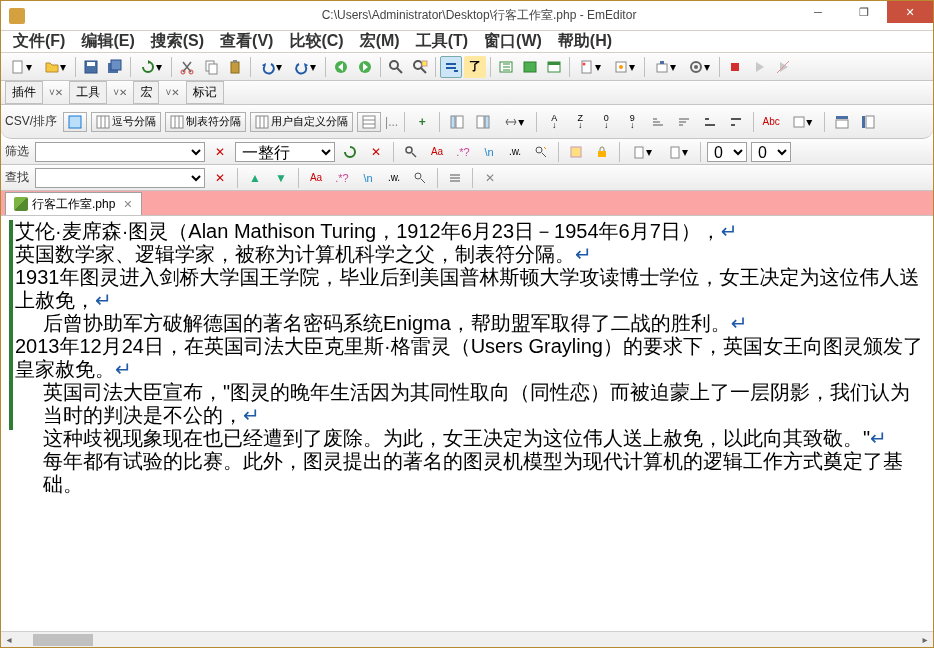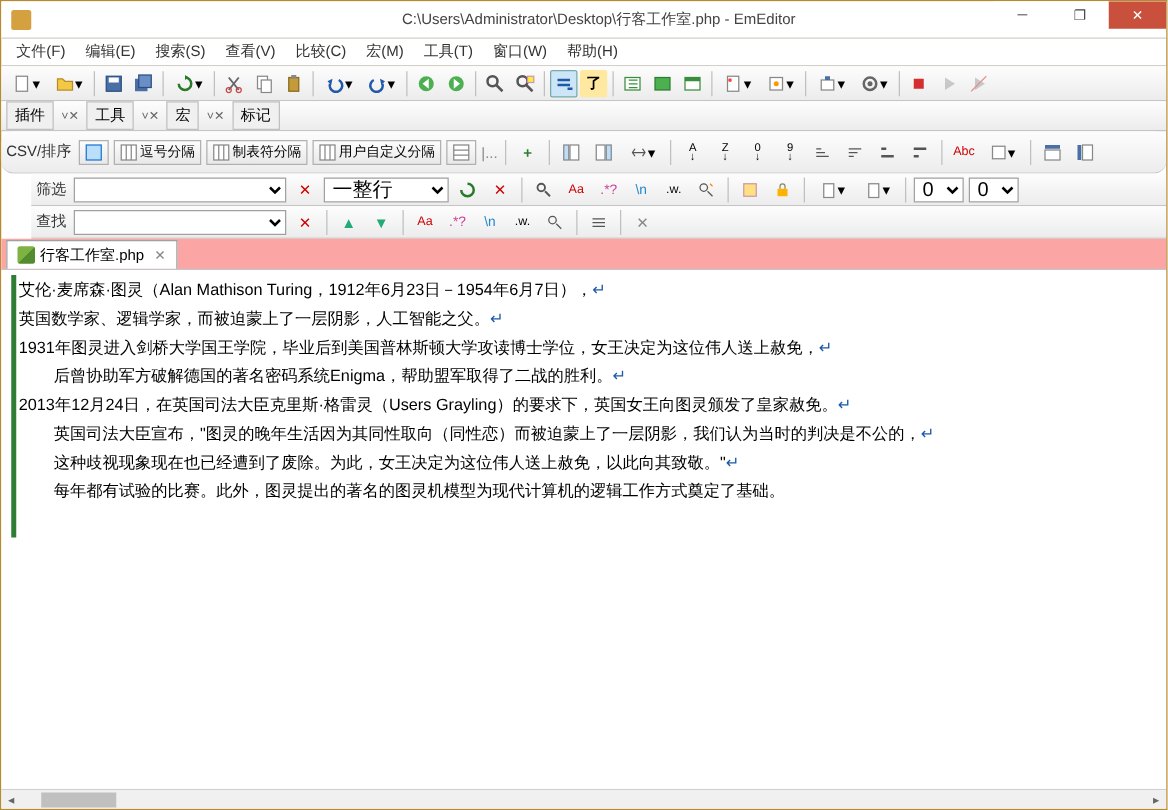--- a/index.html
+++ b/index.html
@@ -4,41 +4,41 @@
 <style>
 * { margin: 0; padding: 0; box-sizing: border-box; font-family: "Microsoft YaHei", "Segoe UI", Tahoma, sans-serif; }
 body { width: 934px; height: 648px; overflow: hidden; background: #fff; border: 1px solid #b88a30; }
 .titlebar { height: 30px; background: #fff; display: flex; align-items: center; border-bottom: 1px solid #d4d0c8; position: relative; }
 .titlebar-icon { width: 16px; height: 16px; margin-left: 8px; background: #d4a040; border-radius: 2px; }
 .titlebar-text { flex: 1; text-align: center; font-size: 12px; color: #444; }
 .winbtns { display: flex; height: 22px; position: absolute; right: 0; top: 0; }
 .winbtn { width: 46px; height: 22px; display: flex; align-items: center; justify-content: center; font-size: 11px; cursor: pointer; }
 .winbtn.close { background: #c8503c; color: #fff; }
 .winbtn.min, .winbtn.max { background: #fff; color: #444; }
-.menubar { height: 22px; display: flex; align-items: center; padding: 0 4px; font-size: 12px; border-bottom: 1px solid #d4d0c8; }
+.menubar { height: 22px; display: flex; align-items: center; padding: 0 4px; font-size: 16px; border-bottom: 1px solid #d4d0c8; font-weight: bold; }
 .menuitem { padding: 2px 8px; cursor: pointer; color: #333; }
 .toolbar { height: 28px; background: linear-gradient(#fdfdfd,#ececec); border-bottom: 1px solid #c5c5c5; display: flex; align-items: center; padding: 0 4px; gap: 2px; }
 .tbtn { width: 22px; height: 22px; display: flex; align-items: center; justify-content: center; border: 1px solid transparent; border-radius: 2px; cursor: pointer; font-size: 12px; }
 .tbtn.drop { width: 32px; }
 .sep { width: 1px; height: 20px; background: #c0c0c0; margin: 0 2px; }
 .tab-toolbar { height: 24px; background: linear-gradient(#fdfdfd,#ececec); border-bottom: 1px solid #c5c5c5; display: flex; align-items: center; padding: 0 4px; font-size: 12px; gap: 2px; }
 .ttab { padding: 2px 6px; border: 1px solid #c0c0c0; background: #f0f0f0; cursor: pointer; }
 .ttab-close { padding: 0 4px; cursor: pointer; color: #666; font-size: 10px; }
 .csv-bar { height: 34px; background: linear-gradient(#fdfdfd,#ececec); border-bottom: 1px solid #c5c5c5; display: flex; align-items: center; padding: 0 4px; font-size: 12px; gap: 4px; border-radius: 10px; }
-.filter-bar { height: 26px; background: linear-gradient(#fdfdfd,#ececec); border-bottom: 1px solid #c5c5c5; display: flex; align-items: center; padding: 0 4px; font-size: 12px; gap: 4px; margin-left: 24px; }
+.filter-bar { height: 26px; background: linear-gradient(#fdfdfd,#ececec); border-bottom: 1px solid #c5c5c5; display: flex; align-items: center; padding: 0 4px; font-size: 12px; gap: 4px; }
 .lbl { color: #333; padding-right: 2px; white-space: nowrap; }
 .combo { height: 20px; border: 1px solid #a0a0a0; background: #fff; font-size: 16px; padding: 0 2px; }
 .csvbtn { height: 20px; padding: 0 4px; border: 1px solid #b0b0b0; background: linear-gradient(#fdfdfd,#e8e8e8); font-size: 11px; cursor: pointer; display: flex; align-items: center; gap: 2px; }
 .icon-sq { width: 14px; height: 14px; display: inline-block; }
 .file-tabs { height: 25px; background: #fca5a5; border-bottom: 1px solid #c5c5c5; display: flex; align-items: flex-end; padding: 0 4px; }
 .file-tab { height: 23px; background: #fff; border: 1px solid #a0a0a0; border-bottom: none; padding: 2px 8px; font-size: 12px; display: flex; align-items: center; gap: 4px; cursor: pointer; }
 .file-tab .fticon { width: 14px; height: 14px; background: linear-gradient(135deg,#7cb342 50%,#558b2f 50%); border-radius: 2px; }
 .file-tab .ftclose { color: #888; font-size: 11px; padding-left: 4px; }
 .editor { position: relative; height: 415px; background: #fff; overflow: hidden; }
-.editor-inner { padding: 4px 8px 4px 14px; font-size: 13px; line-height: 23px; color: #000; font-family: "Microsoft YaHei", SimSun, sans-serif; }
+.editor-inner { padding: 4px 8px 4px 14px; font-size: 20px; line-height: 23px; color: #000; font-family: "Microsoft YaHei", SimSun, sans-serif; }
 .editor-inner .green-bar { position: absolute; left: 8px; top: 4px; width: 4px; background: #2e7d32; height: 210px; }
 .line .ret { color: #1e5aa8; }
 .statusbar { height: 24px; background: linear-gradient(#fdfdfd,#e8e8e8); border-top: 1px solid #c5c5c5; display: flex; align-items: center; font-size: 12px; color: #333; }
 .status-cell { padding: 0 10px; border-right: 1px solid #d4d0c8; height: 100%; display: flex; align-items: center; }
 .status-cell:last-child { border-right: none; }
 .scroll-h { height: 16px; background: #f0f0f0; border-top: 1px solid #d0d0d0; display: flex; align-items: center; }
 .scroll-h .thumb { width: 60px; height: 12px; background: #c0c0c0; margin-left: 16px; }
 .scroll-h .arrow { width: 16px; height: 16px; display: flex; align-items: center; justify-content: center; color: #666; font-size: 10px; }
 svg { display: block; }
 </style>
@@ -428,21 +428,21 @@
     <span class="fticon"></span>
     <span>行客工作室.php</span>
     <span class="ftclose">✕</span>
   </div>
 </div>
 
 <div class="editor">
   <div class="editor-inner">
     <div class="green-bar"></div>
     <div class="line"><span>艾伦·麦席森·图灵（Alan Mathison Turing，1912年6月23日－1954年6月7日），</span><span class="ret">↵</span></div>
-    <div class="line"><span>英国数学家、逻辑学家，而被迫蒙上了一层阴影，人工智能之父。</span><span class="ret">↵</span></div>
+    <div class="line"><span>英国数学家、逻辑学家，被称为计算机科学之父，制表符分隔。</span><span class="ret">↵</span></div>
     <div class="line"><span>1931年图灵进入剑桥大学国王学院，毕业后到美国普林斯顿大学攻读博士学位，女王决定为这位伟人送上赦免，</span><span class="ret">↵</span></div>
     <div class="line" style="padding-left:28px"><span>    后曾协助军方破解德国的著名密码系统Enigma，帮助盟军取得了二战的胜利。</span><span class="ret">↵</span></div>
     <div class="line"><span>2013年12月24日，在英国司法大臣克里斯·格雷灵（Users Grayling）的要求下，英国女王向图灵颁发了皇家赦免。</span><span class="ret">↵</span></div>
     <div class="line" style="padding-left:28px"><span>    英国司法大臣宣布，"图灵的晚年生活因为其同性取向（同性恋）而被迫蒙上了一层阴影，我们认为当时的判决是不公的，</span><span class="ret">↵</span></div>
     <div class="line" style="padding-left:28px"><span>    这种歧视现象现在也已经遭到了废除。为此，女王决定为这位伟人送上赦免，以此向其致敬。"</span><span class="ret">↵</span></div>
     <div class="line" style="padding-left:28px"><span>    每年都有试验的比赛。此外，图灵提出的著名的图灵机模型为现代计算机的逻辑工作方式奠定了基础。</span></div>
   </div>
 </div>
 
 <div class="scroll-h">

